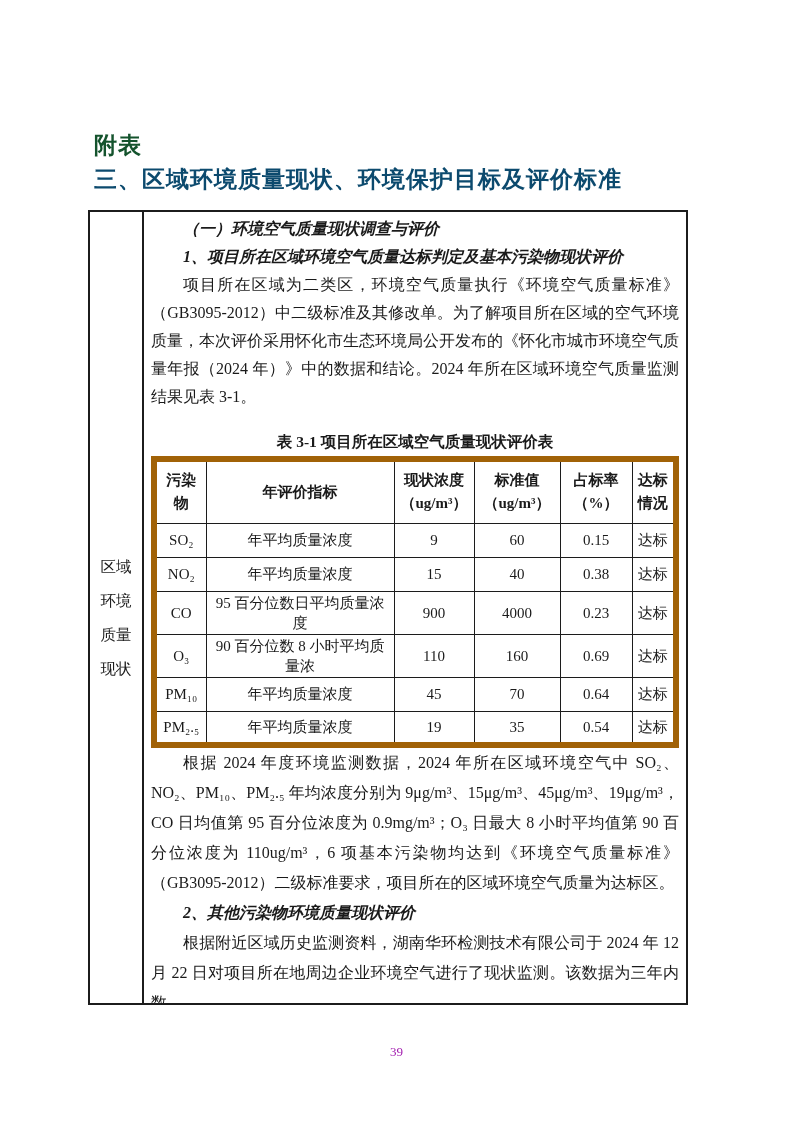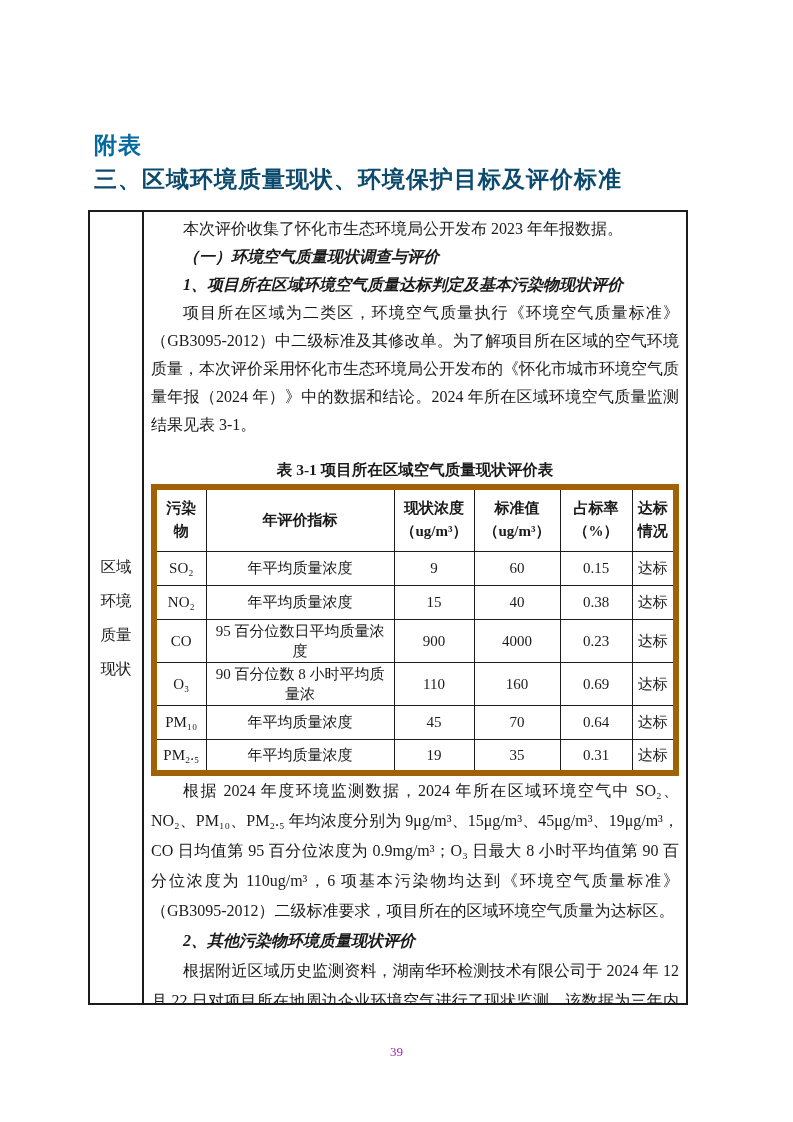--- a/index.html
+++ b/index.html
@@ -17,21 +17,21 @@
   }
   .doc-title {
     position: absolute;
     left: 94px;
     top: 129px;
     font-family: "Liberation Sans", sans-serif;
     font-weight: 600;
     font-size: 23px;
     line-height: 32px;
     letter-spacing: 1px;
-    color: #0369a1;
+    color: #14532d;
   }
   .section-title {
     position: absolute;
     left: 94px;
     top: 163px;
     font-family: "Liberation Sans", sans-serif;
     font-weight: 600;
     font-size: 23px;
     line-height: 32px;
     letter-spacing: 1px;
@@ -126,21 +126,20 @@
 <div class="section-title">三、区域环境质量现状、环境保护目标及评价标准</div>
 
 <div class="outer-box">
   <div class="sidebar">
     <div class="sidebar-text">区域
 环境
 质量
 现状</div>
   </div>
   <div class="content">
-    <p class="indent">本次评价收集了怀化市生态环境局公开发布 2023 年年报数据。</p>
     <p class="indent bold">（一）环境空气质量现状调查与评价</p>
     <p class="indent bold">1、项目所在区域环境空气质量达标判定及基本污染物现状评价</p>
     <p class="indent">项目所在区域为二类区，环境空气质量执行《环境空气质量标准》（GB3095-2012）中二级标准及其修改单。为了解项目所在区域的空气环境质量，本次评价采用怀化市生态环境局公开发布的《怀化市城市环境空气质量年报（2024 年）》中的数据和结论。2024 年所在区域环境空气质量监测结果见表 3-1。</p>
     <div class="caption">表 3-1 项目所在区域空气质量现状评价表</div>
     <table class="aq">
       <colgroup>
         <col style="width:52px">
         <col style="width:188px">
         <col style="width:80px">
         <col style="width:86px">
@@ -201,21 +200,21 @@
             <td>45</td>
             <td>70</td>
             <td>0.64</td>
             <td>达标</td>
           </tr>
           <tr>
             <td>PM₂.₅</td>
             <td>年平均质量浓度</td>
             <td>19</td>
             <td>35</td>
-            <td>0.31</td>
+            <td>0.54</td>
             <td>达标</td>
           </tr>
         </tbody>
     </table>
     <p class="indent lh30">根据 2024 年度环境监测数据，2024 年所在区域环境空气中 SO₂、NO₂、PM₁₀、PM₂.₅ 年均浓度分别为 9μg/m³、15μg/m³、45μg/m³、19μg/m³，CO 日均值第 95 百分位浓度为 0.9mg/m³；O₃ 日最大 8 小时平均值第 90 百分位浓度为 110ug/m³，6 项基本污染物均达到《环境空气质量标准》（GB3095-2012）二级标准要求，项目所在的区域环境空气质量为达标区。</p>
     <p class="indent bold lh30">2、其他污染物环境质量现状评价</p>
     <p class="indent lh30">根据附近区域历史监测资料，湖南华环检测技术有限公司于 2024 年 12 月 22 日对项目所在地周边企业环境空气进行了现状监测。该数据为三年内数</p>
   </div>
 </div>
 

